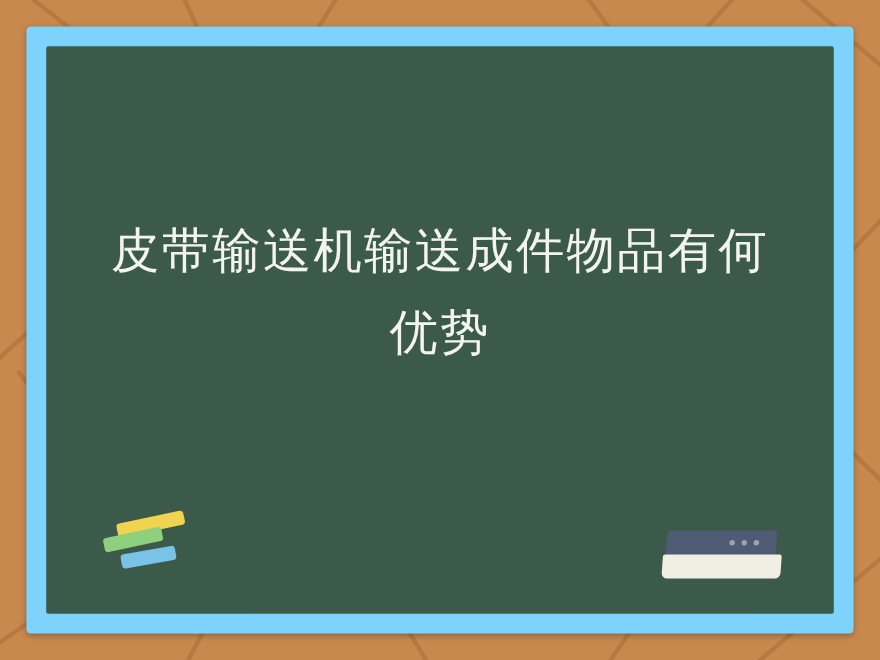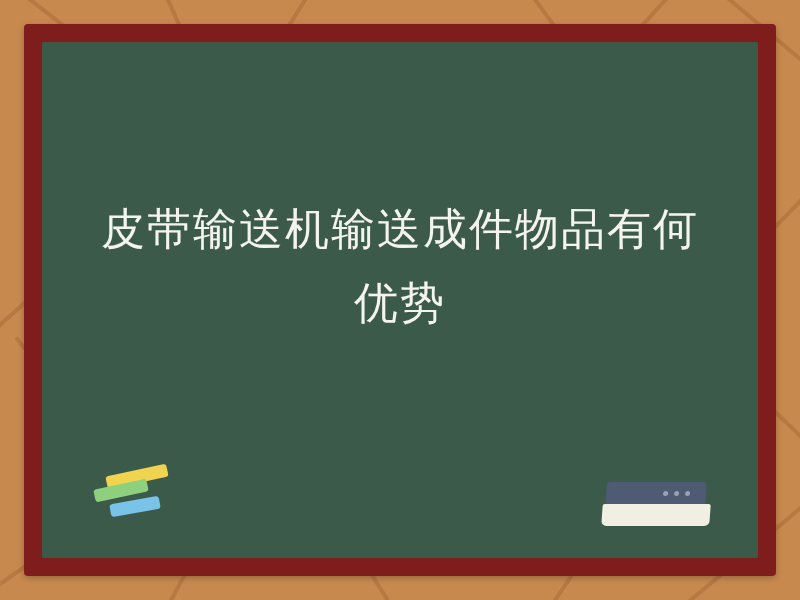--- a/index.html
+++ b/index.html
@@ -30,21 +30,21 @@
     transform-origin: center center;
   }
 
   
   #board-frame {
     position: absolute;
     left: 24px;
     top: 24px;
     width: 752px;
     height: 552px;
-    background: #7f1d1d;
+    background: #7dd3fc;
     border-radius: 4px;
     box-shadow: 0 2px 6px rgba(0,0,0,0.25);
   }
 
   
   #board-surface {
     position: absolute;
     left: 18px;
     top: 18px;
     width: 716px;

